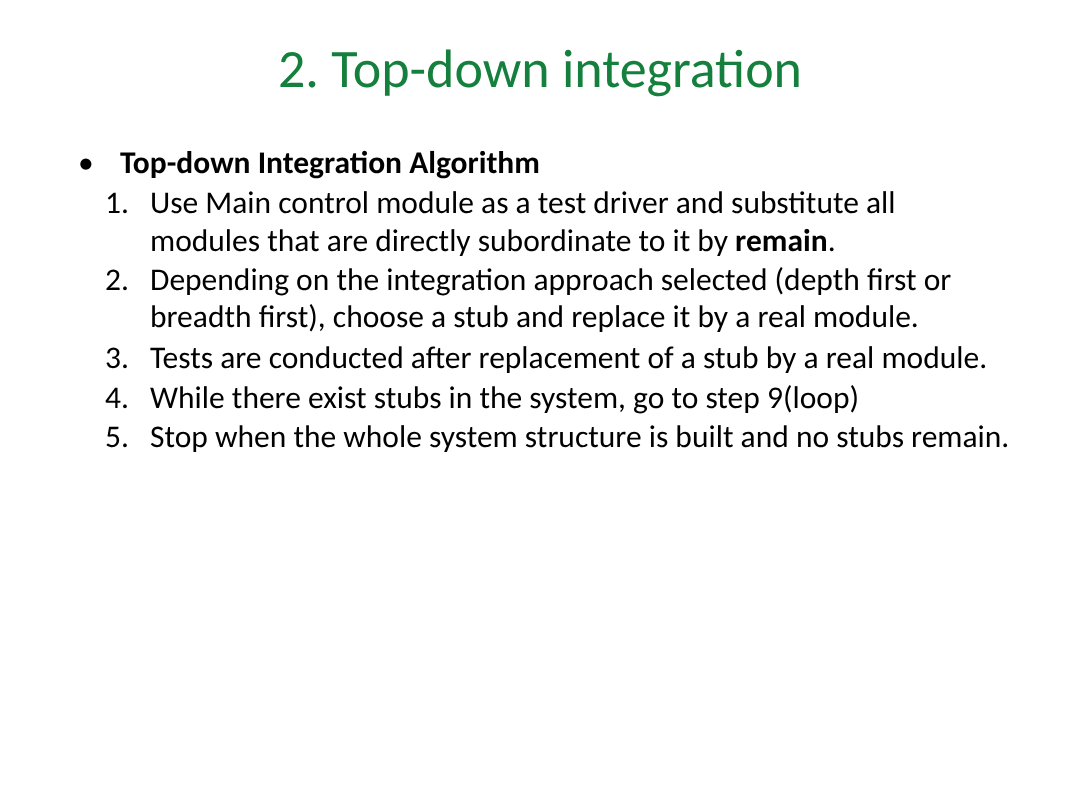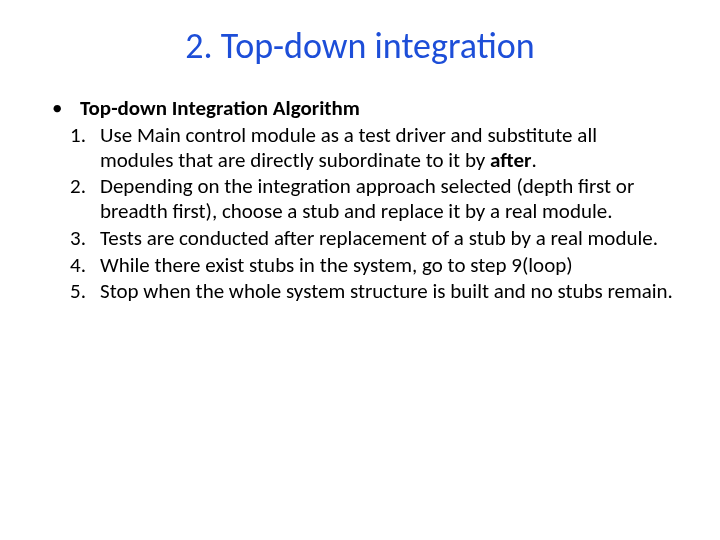--- a/index.html
+++ b/index.html
@@ -11,21 +11,21 @@
     font-family: Calibri, "Segoe UI", Arial, sans-serif;
     color: #000000;
   }
   .slide {
     box-sizing: border-box;
     width: 720px;
     height: 540px;
     padding: 20px 46px 0 46px;
   }
   .title {
-    color: #1d4ed8;
+    color: #15803d;
     font-size: 36px;
     font-weight: 400;
     text-align: center;
     margin: 4px 0 28px 0;
     letter-spacing: 0px;
   }
   .content {
     font-size: 21px;
     line-height: 1.18;
     color: #000000;
@@ -72,21 +72,21 @@
   <div class="content">
 
     <div class="bullet-row">
       <div class="bullet-marker">•</div>
       <div class="bullet-text bold">Top-down Integration Algorithm</div>
     </div>
 
     <div class="num-row">
       <div class="num-marker">1.</div>
       <div class="num-text">
-        <span>Use Main control module as a test driver and substitute all modules that are directly subordinate to it by </span><span class="bold">after</span><span>.</span>
+        <span>Use Main control module as a test driver and substitute all modules that are directly subordinate to it by </span><span class="bold">remain</span><span>.</span>
       </div>
     </div>
 
     <div class="num-row">
       <div class="num-marker">2.</div>
       <div class="num-text">
         <span>Depending on the integration approach selected (depth first or breadth first), choose a stub and replace it by a real module.</span>
       </div>
     </div>
 

